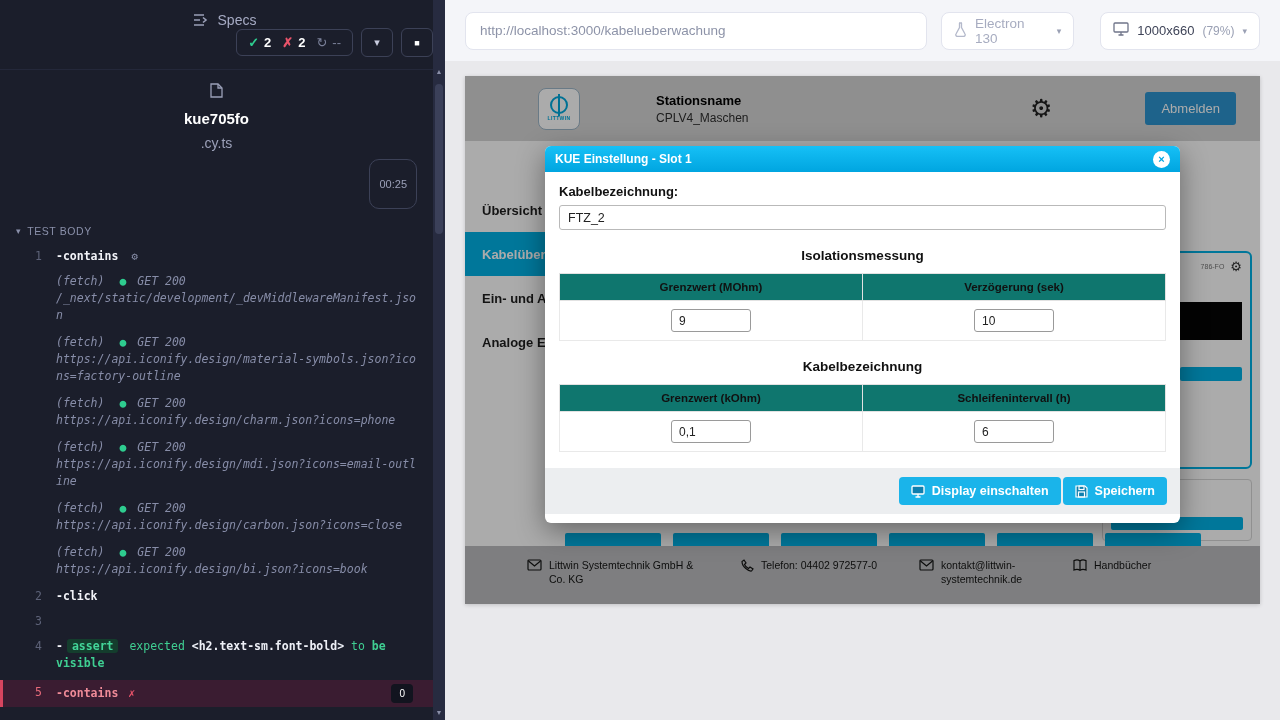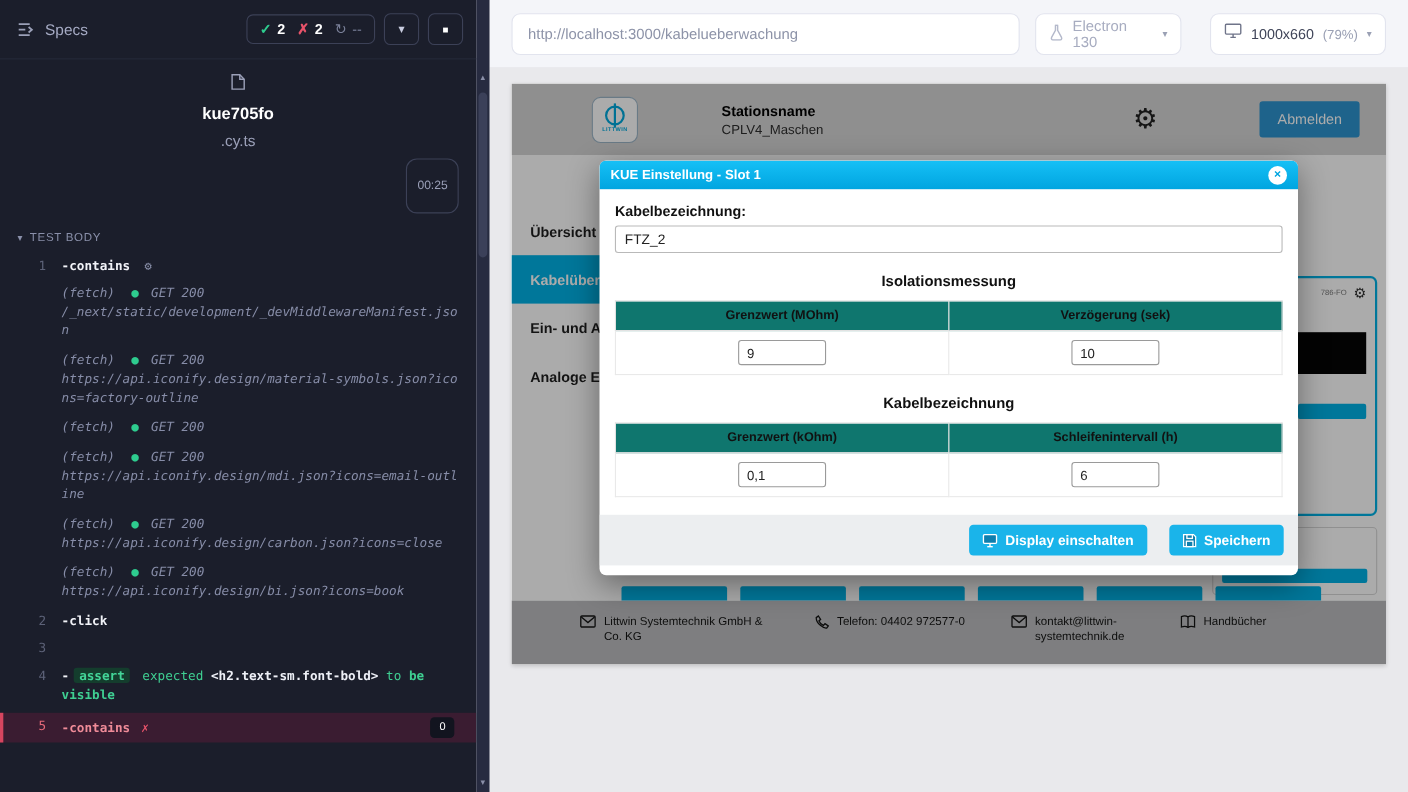--- a/index.html
+++ b/index.html
@@ -1,21 +1,21 @@
 <!DOCTYPE html>
 <html><head>
 <meta charset="utf-8">
 <style>
   * { box-sizing: border-box; margin: 0; padding: 0; }
   html,body { width:1280px; height:720px; overflow:hidden; }
   body { font-family:"Liberation Sans", sans-serif; display:flex; background:#e9e9ec; }
 
   
   .runner { width:433px; flex:0 0 433px; background:#1b1e2b; color:#e9eaf3; display:flex; flex-direction:column; }
-  .runner-top { display:flex; align-items:center; padding:12px 12px 12px 16px; border-bottom:1px solid #24283a; }
+  .runner-top { display:flex; align-items:center; padding:12px 0 12px 16px; border-bottom:1px solid #24283a;flex-direction:column; }
   .specs-btn { display:flex; align-items:center; gap:8px; color:#a6abc4; font-size:14px; cursor:pointer; }
   .specs-btn svg { display:block; }
   .runner-top-right { margin-left:auto; display:flex; align-items:center; gap:8px; }
   .stats-pill { display:flex; align-items:center; gap:11px; border:1px solid #3c4157; border-radius:6px; padding:5px 11px; font-size:13px; }
   .stat { display:flex; align-items:center; gap:5px; font-weight:bold; color:#fff; }
   .stat .ic { font-weight:bold; }
   .stat.passed .ic { color:#2ecc8f; }
   .stat.failed .ic { color:#e8536a; }
   .stat.pending .ic, .stat.pending .val { color:#7a8099; font-weight:normal; }
   .icon-btn { width:32px; height:29px; border:1px solid #3c4157; border-radius:6px; background:transparent; color:#c9cde0; font-size:11px; display:flex; align-items:center; justify-content:center; cursor:pointer; }
@@ -122,21 +122,21 @@
   .modal-title { color:#fff; font-size:12px; font-weight:bold; }
   .modal-close { margin-left:auto; width:17px; height:17px; border-radius:50%; background:#fff; color:#00a5e0; font-size:11px; font-weight:bold; display:flex; align-items:center; justify-content:center; cursor:pointer; line-height:1; }
   .modal-body { padding:12px 14px 0; }
   .m-label { font-size:13px; font-weight:bold; color:#111; }
   .m-name-input { width:100%; height:25px; margin-top:6px; border:1px solid #b9b9b9; border-radius:3px; padding:0 8px; font-size:12.5px; color:#222; font-family:"Liberation Sans",sans-serif; outline:none; }
   .m-section { text-align:center; font-weight:bold; font-size:13.5px; color:#111; margin:18px 0 10px; }
   .m-table { width:100%; border-collapse:collapse; border:1px solid #ddd; }
   .m-table th { background:#0f766e; font-size:11.5px; font-weight:bold; color:#111; text-align:center; padding:7px 4px; border:1px solid #e2e2e2; width:50%; }
   .m-table td { text-align:center; padding:8px 4px; border:1px solid #e9e9e9; }
   .m-table input { width:80px; height:23px; border:1px solid #9a9a9a; border-radius:3px; padding:0 7px; font-size:12px; color:#222; font-family:"Liberation Sans",sans-serif; outline:none; }
-  .modal-footer { margin-top:16px; background:#eceef0; padding:9px 13px; display:flex; justify-content:flex-end; gap:20px; }
+  .modal-footer { margin-top:16px; background:#eceef0; padding:9px 13px; display:flex; justify-content:flex-end; gap:2px; }
   .cyan-btn { display:flex; align-items:center; gap:7px; background:#1ab4ea; color:#fff; border:none; border-radius:4px; font-size:12.5px; font-weight:bold; padding:7px 12px; cursor:pointer; font-family:"Liberation Sans",sans-serif; }
   .cyan-btn svg { display:block; }
 </style>
 </head>
 <body>
 
 <aside class="runner">
   <div class="runner-top">
     <div class="specs-btn">
       <span>
@@ -217,20 +217,21 @@
         <span class="log-url" style="display:block">https://api.iconify.design/material-symbols.json?icons=factory-outline</span>
       </span>
     </div>
 
     <div class="log-row">
       <span class="gutter"></span>
       <span class="log-content">
         <span>(fetch)</span>
         <span class="log-dot">●</span>
         <span>GET 200</span>
+        <span class="log-url" style="display:block">https://api.iconify.design/charm.json?icons=phone</span>
       </span>
     </div>
 
     <div class="log-row">
       <span class="gutter"></span>
       <span class="log-content">
         <span>(fetch)</span>
         <span class="log-dot">●</span>
         <span>GET 200</span>
         <span class="log-url" style="display:block">https://api.iconify.design/mdi.json?icons=email-outline</span>

